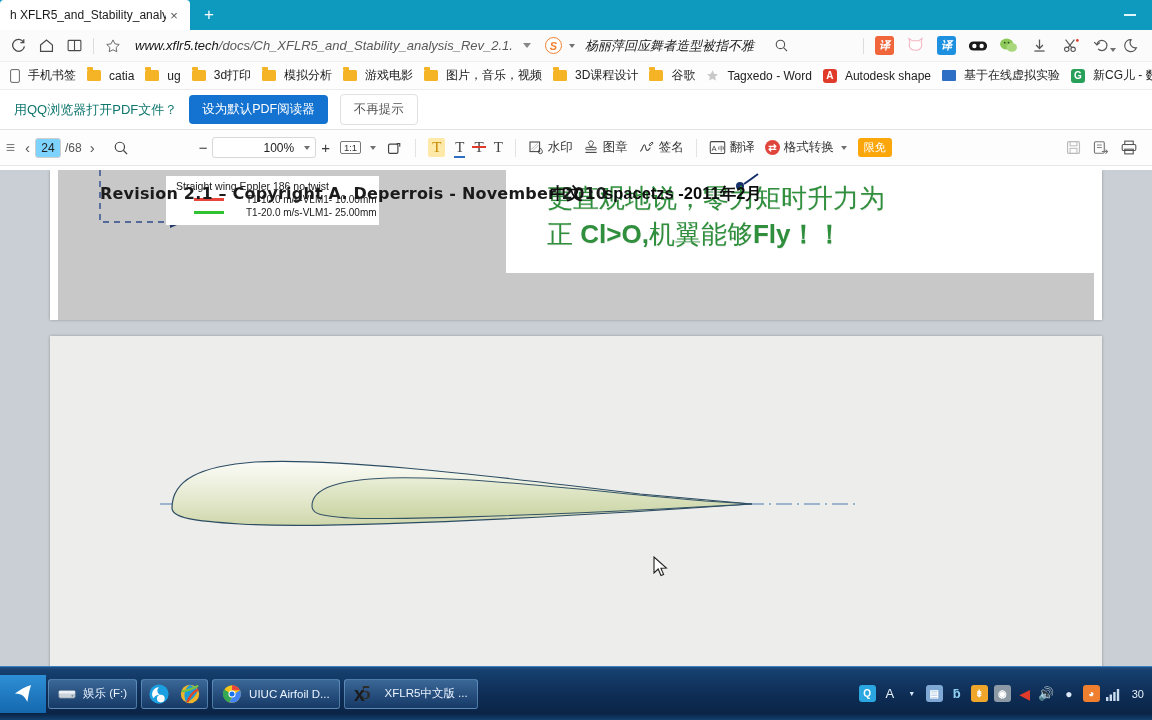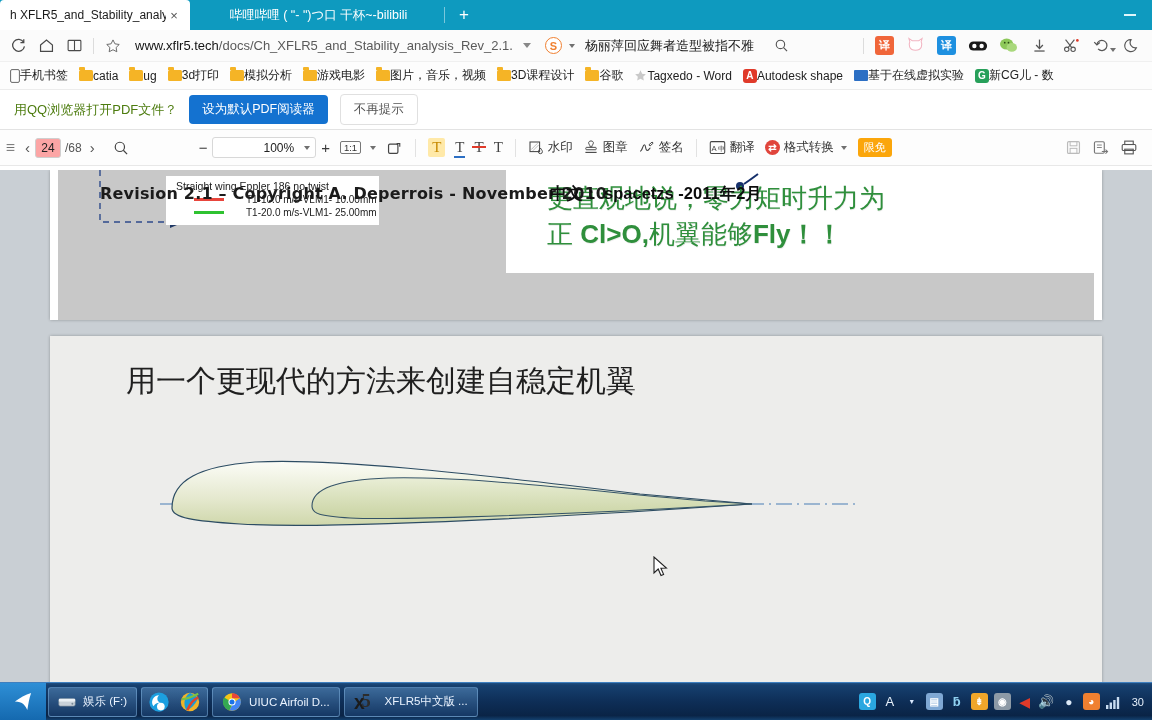--- a/index.html
+++ b/index.html
@@ -72,20 +72,21 @@
   .minus-glyph { width: 12px; height: 2px; background: #dff6fb; display:block; }
 
   
   .navbar {
     height: 32px;
     background: #fbfbfb;
     display: flex;
     align-items: center;
     padding: 0 4px;
     border-bottom: 1px solid #f0f0f0;
+    font-style: italic;
   }
   .navicon {
     width: 28px; height: 26px;
     display: flex; align-items: center; justify-content: center;
     color: #4a4a4a;
     flex: 0 0 auto;
   }
   .vdiv { width:1px; height:16px; background:#dcdcdc; margin:0 5px; flex:0 0 auto;}
   .urlwrap {
     flex: 0 0 auto;
@@ -134,21 +135,21 @@
     height: 28px;
     background: #fdfdfd;
     display: flex;
     align-items: center;
     padding: 0 5px;
     gap: 1px;
     border-bottom: 1px solid #ececec;
     overflow: hidden;
   }
   .bm {
-    display: flex; align-items: center; gap: 0;
+    display: flex; align-items: center; gap: 8px;
     padding: 2px 5px;
     font-size: 12px;
     color: #222;
     white-space: nowrap;
     flex: 0 0 auto;
     border-radius: 3px;
   }
   .folder-ico {
     width: 14px; height: 11px;
     background: #F5B426;
@@ -164,21 +165,21 @@
   
   .notice {
     height: 40px;
     background: #ffffff;
     border-bottom: 1px solid #e3e3e3;
     display: flex;
     align-items: center;
     padding: 0 14px;
     gap: 12px;
   }
-  .notice-text { font-size: 13px; color: #4d7c0f; }
+  .notice-text { font-size: 13px; color: #0f766e; }
   .btn-primary {
     background: #1472D0;
     color: #fff;
     font-size: 12.5px;
     border-radius: 4px;
     padding: 6px 13px;
     border: none;
     font-family: inherit;
   }
   .btn-ghost {
@@ -203,21 +204,21 @@
     color: #333;
   }
   .tbitem {
     display:flex;align-items:center;justify-content:center;
     height:26px; padding:0 5px; color:#3a3a3a;
     flex:0 0 auto; gap:4px;
   }
   .pagebox {
     border:1px solid #cfcfcf; border-radius:3px;
     width: 26px; height: 20px; text-align:center;
-    font-size:12px; line-height:18px; background:#fca5a5; color:#222;
+    font-size:12px; line-height:18px; background:#7dd3fc; color:#222;
   }
   .pgtotal { font-size:12px;color:#555;margin:0 3px 0 4px;}
   .zoombox {
     border:1px solid #d8d8d8;border-radius:3px;
     height:21px;display:flex;align-items:center;
     padding:0 5px; gap:7px; background:#fff;
   }
   .zoomval { font-size:12px;color:#222;margin-left:45px;}
   .tbdiv { width:1px;height:18px;background:#e2e2e2;margin:0 7px;flex:0 0 auto;}
   .ticon { font-size:15px; color:#444; font-family:"Liberation Serif",serif; }
@@ -291,21 +292,21 @@
   .s2 { position:absolute; inset:0; background:#EDEDEB; }
   .s2-title {
     position:absolute; left:76px; top:25px;
     font-size:30px; color:#1f1f1f;
     font-family:"Liberation Serif", serif;
   }
 
   
   .taskbar {
     position:absolute; left:0; right:0; bottom:0;
-    height:38px;
+    height:54px;
     background: linear-gradient(to bottom, #1F4F82 0%, #16406F 6%, #0E2E57 50%, #0A2446 88%, #13406E 100%);
     display:flex; align-items:center;
     border-top:1px solid #3E7FBF;
   }
   .startbtn {
     width:46px;height:38px;
     display:flex;align-items:center;justify-content:center;
     background: linear-gradient(to bottom,#2E8FD6,#1468AE);
     flex:0 0 auto;
   }
@@ -330,23 +331,20 @@
 
   .ico-sq { width:17px;height:17px;border-radius:3px;display:flex;align-items:center;justify-content:center;font-size:10px;color:#fff;font-weight:bold;flex:0 0 auto;}
 </style>
 </head>
 <body>
 
 <div class="tabstrip">
   <div class="tab active">
     <span class="tab-title">h XFLR5_and_Stability_analysis_R</span>
     <span class="tab-close">×</span>
-  </div>
-  <div class="tab inactive">
-    <span>哔哩哔哩 ( ʺ- ʺ)つ口 干杯~-bilibili</span>
   </div>
   <div class="newtab">+</div>
   <div class="wincontrols">
     <div class="winbtn">
         <span class="minus-glyph"></span>
       </div>
   </div>
 </div>
 
 <div class="navbar">
@@ -668,21 +666,20 @@
       </div>
 
       <div class="s1-footer"></div>
       <div class="s1-footer-txt">Revision 2.1  – Copyright A. Deperrois - November 2010</div>
       <div class="s1-footer-cn">中文： spacetzs -2011年2月</div>
     </div>
   </div>
 
   <div class="page p2">
     <div class="s2">
-      <div class="s2-title">用一个更现代的方法来创建自稳定机翼</div>
 
       <svg style="position:absolute;left:110px;top:100px;" width="720" height="140">
         <defs>
           <linearGradient id="gA" x1="0" y1="0" x2="0" y2="1">
             <stop offset="0%" stop-color="#fbfcf7"></stop>
             <stop offset="60%" stop-color="#e4e8cd"></stop>
             <stop offset="100%" stop-color="#cfd7ab"></stop>
           </linearGradient>
           <linearGradient id="gB" x1="0" y1="0" x2="0" y2="1">
             <stop offset="0%" stop-color="#e9eed6"></stop>

